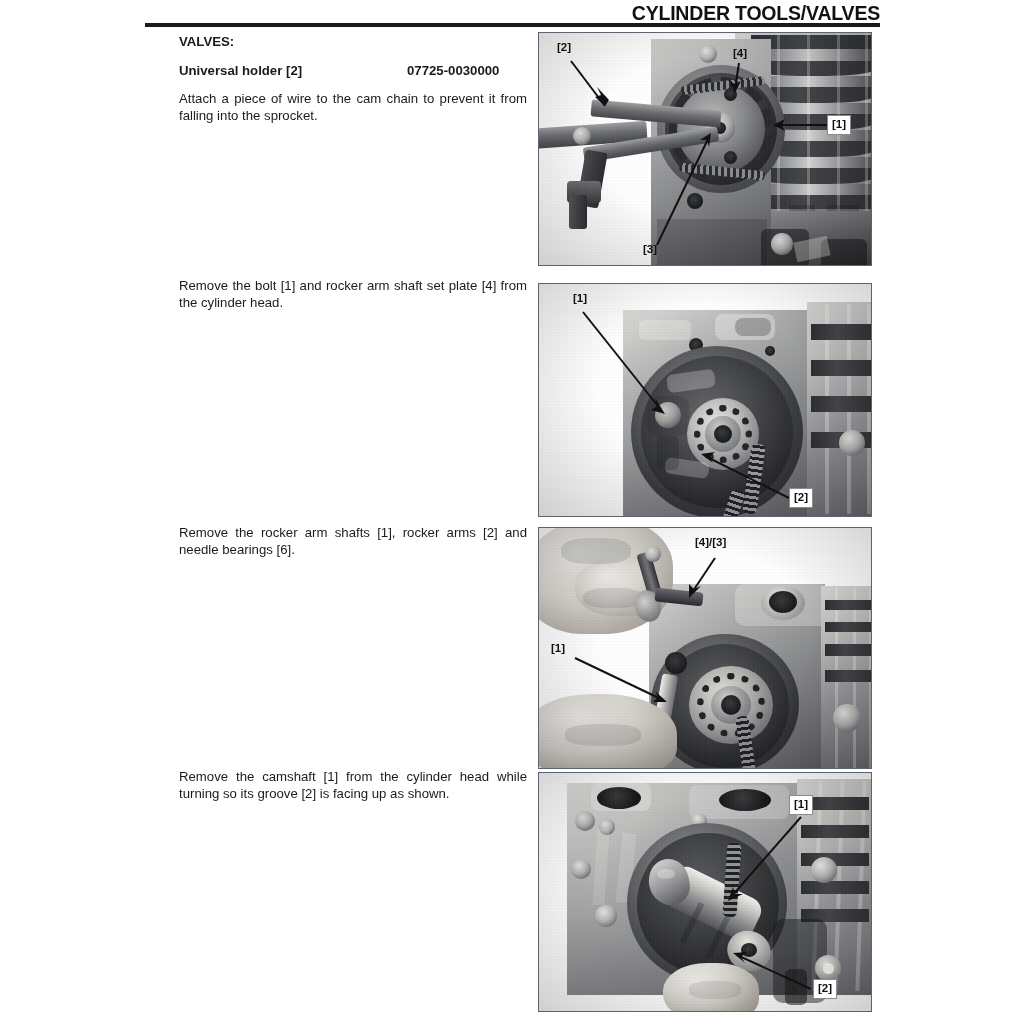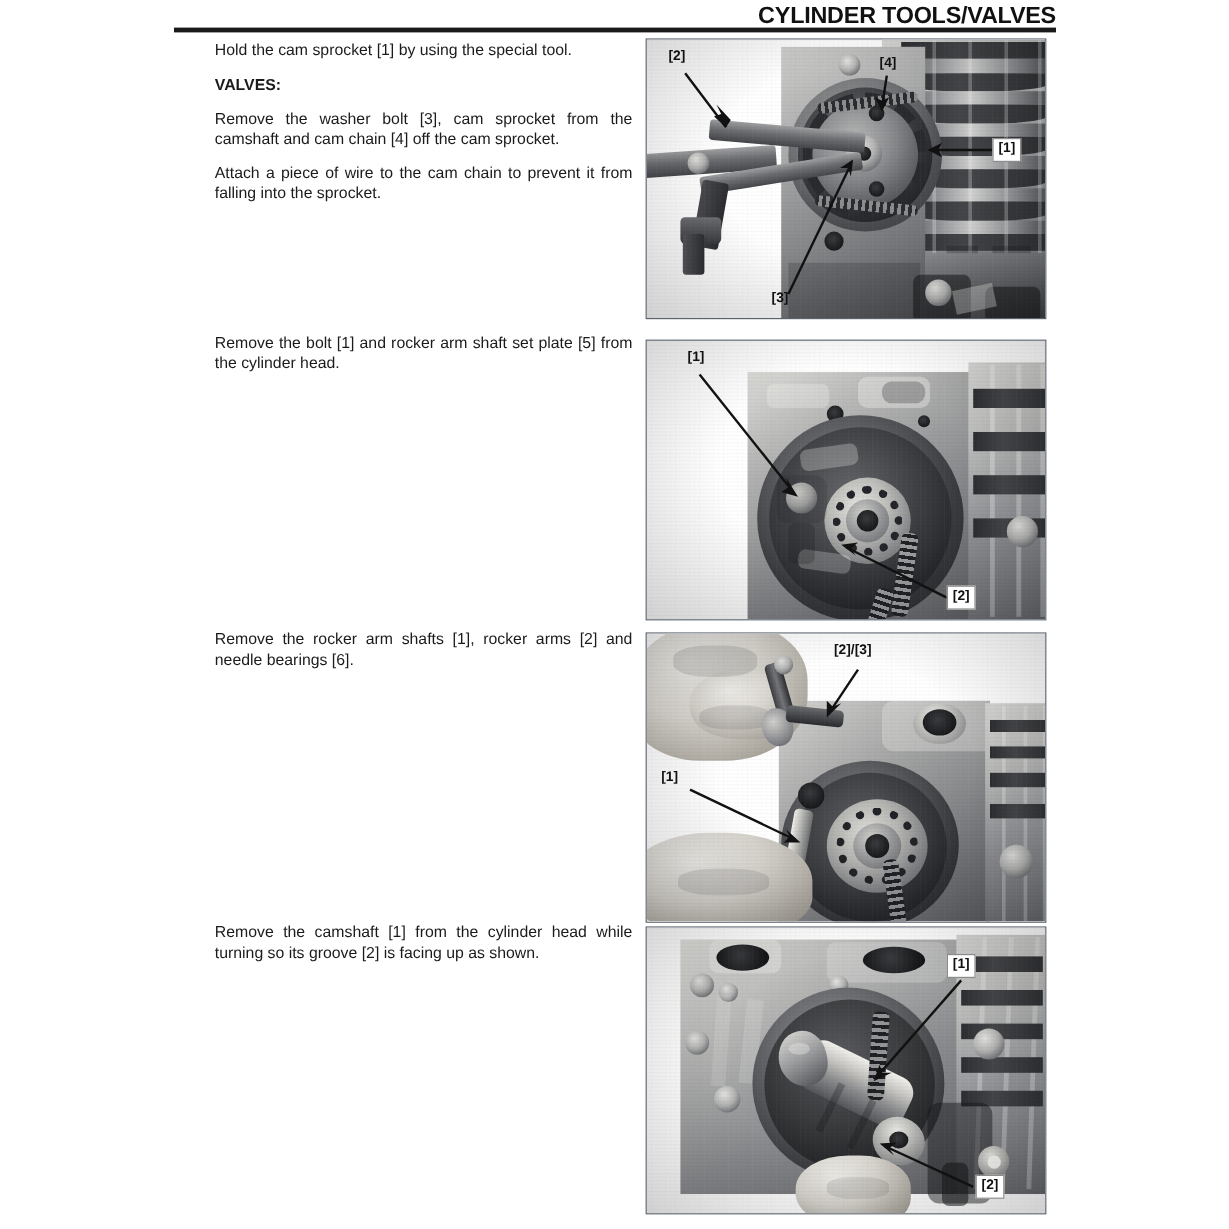--- a/index.html
+++ b/index.html
@@ -186,28 +186,30 @@
 </style>
 </head>
 <body>
 
 <div id="page-header">
   <div id="header-title">CYLINDER TOOLS/VALVES</div>
 </div>
 <div id="header-rule"></div>
 
 <div id="text-1" class="text-block">
-  <p>Hold the cam sprocket [1] by using the special tool.</p>
   <p class="tools-head">VALVES:</p>
-  <p style="margin-top:12px">Remove the washer bolt [3], cam sprocket from the camshaft and cam chain [4] off the cam sprocket.</p>
+  <p class="tool-row">
+    <span class="tool-name">Universal holder [2]</span>
+    <span class="tool-pn">07725-0030000</span>
+  </p>
   <p>Attach a piece of wire to the cam chain to prevent it from falling into the sprocket.</p>
 </div>
 
 <div id="text-2" class="text-block">
-  <p>Remove the bolt [1] and rocker arm shaft set plate [5] from the cylinder head.</p>
+  <p>Remove the bolt [1] and rocker arm shaft set plate [4] from the cylinder head.</p>
 </div>
 
 <div id="text-3" class="text-block">
   <p>Remove the rocker arm shafts [1], rocker arms [2] and needle bearings [6].</p>
 </div>
 
 <div id="text-4" class="text-block">
   <p>Remove the camshaft [1] from the cylinder head while turning so its groove [2] is facing up as shown.</p>
 </div>
 
@@ -403,21 +405,21 @@
 
   <div class="leader" style="left:0; top:0; width:332px; height:240px;">
     <svg width="332" height="240" viewBox="0 0 332 240">
       <line x1="176" y1="30" x2="152" y2="66" stroke="#111" stroke-width="2"></line>
       <polygon points="150,70 150,56 155,61 162,58" fill="#111"></polygon>
       <line x1="36" y1="130" x2="124" y2="172" stroke="#111" stroke-width="2"></line>
       <polygon points="128,174 114,174 119,169 116,163" fill="#111"></polygon>
     </svg>
   </div>
 
-  <div class="callout plain" style="left:152px; top:6px;">[2]/[3]</div>
+  <div class="callout plain" style="left:152px; top:6px;">[4]/[3]</div>
   <div class="callout plain" style="left:8px; top:112px;">[1]</div>
 </div>
 
 <div id="panel-4" class="photo-panel">
   <div class="photo-stage">
 
     <div class="engine-body" style="left:28px; top:10px; width:238px; height:212px; background:linear-gradient(150deg,#e0e0dd 0%,#b6b7b5 28%,#8b8c8f 60%,#616266 100%);"></div>
 
     <div class="light" style="left:52px; top:10px; width:60px; height:28px; border-radius:8px; opacity:.7;"></div>
     <div class="dark-hole" style="left:58px; top:14px; width:44px; height:22px;"></div>

